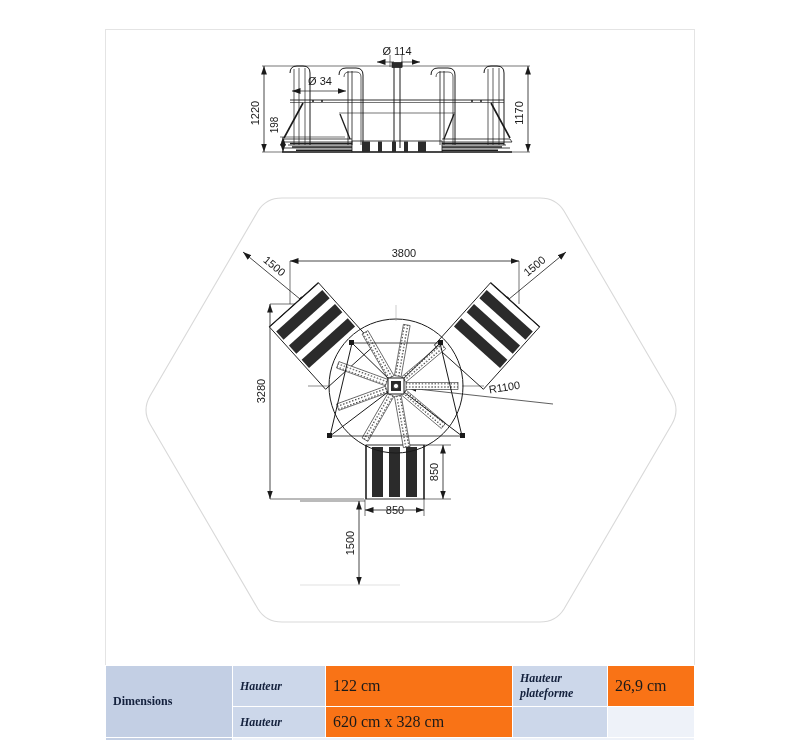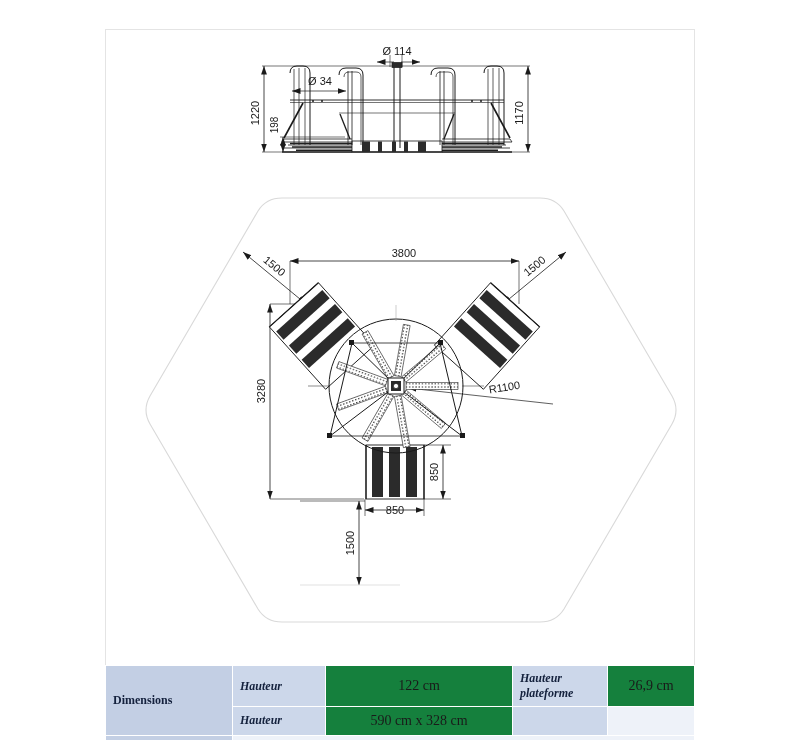--- a/index.html
+++ b/index.html
@@ -63,24 +63,23 @@
   }
   td.lbl {
     background: #ccd7ea;
     font-style: italic;
     font-weight: bold;
     font-size: 12px;
     color: #14213d;
     width: 78px;
   }
   td.val {
-    background: #15803d;
+    background: #f97316;
     color: #1a1a1a;
-    font-size: 14px;
-    text-align: center;
+    font-size: 16px;
   }
   td.val.wide { width: 172px; }
   td.lbl.wide2 { width: 80px; }
   td.blank { background: #eef2f9; }
   td.blank-lbl { background: #ccd7ea; }
 
   
   .dimtext {
     font-family: "Liberation Sans", sans-serif;
     font-size: 11px;
@@ -392,21 +391,21 @@
           <td class="lbl">Hauteur</td>
           <td class="val wide">122 cm</td>
           <td class="lbl wide2">
             <span>Hauteur</span><br>
             <span>plateforme</span>
           </td>
           <td class="val">26,9 cm</td>
         </tr>
         <tr>
           <td class="lbl">Hauteur</td>
-          <td class="val">590 cm x 328 cm</td>
+          <td class="val">620 cm x 328 cm</td>
           <td class="blank-lbl"></td>
           <td class="blank"></td>
         </tr>
         <tr>
           <td class="group">Propriétés</td>
           <td class="blank" colspan="4"></td>
         </tr>
       </tbody>
     </table>
   </div>

